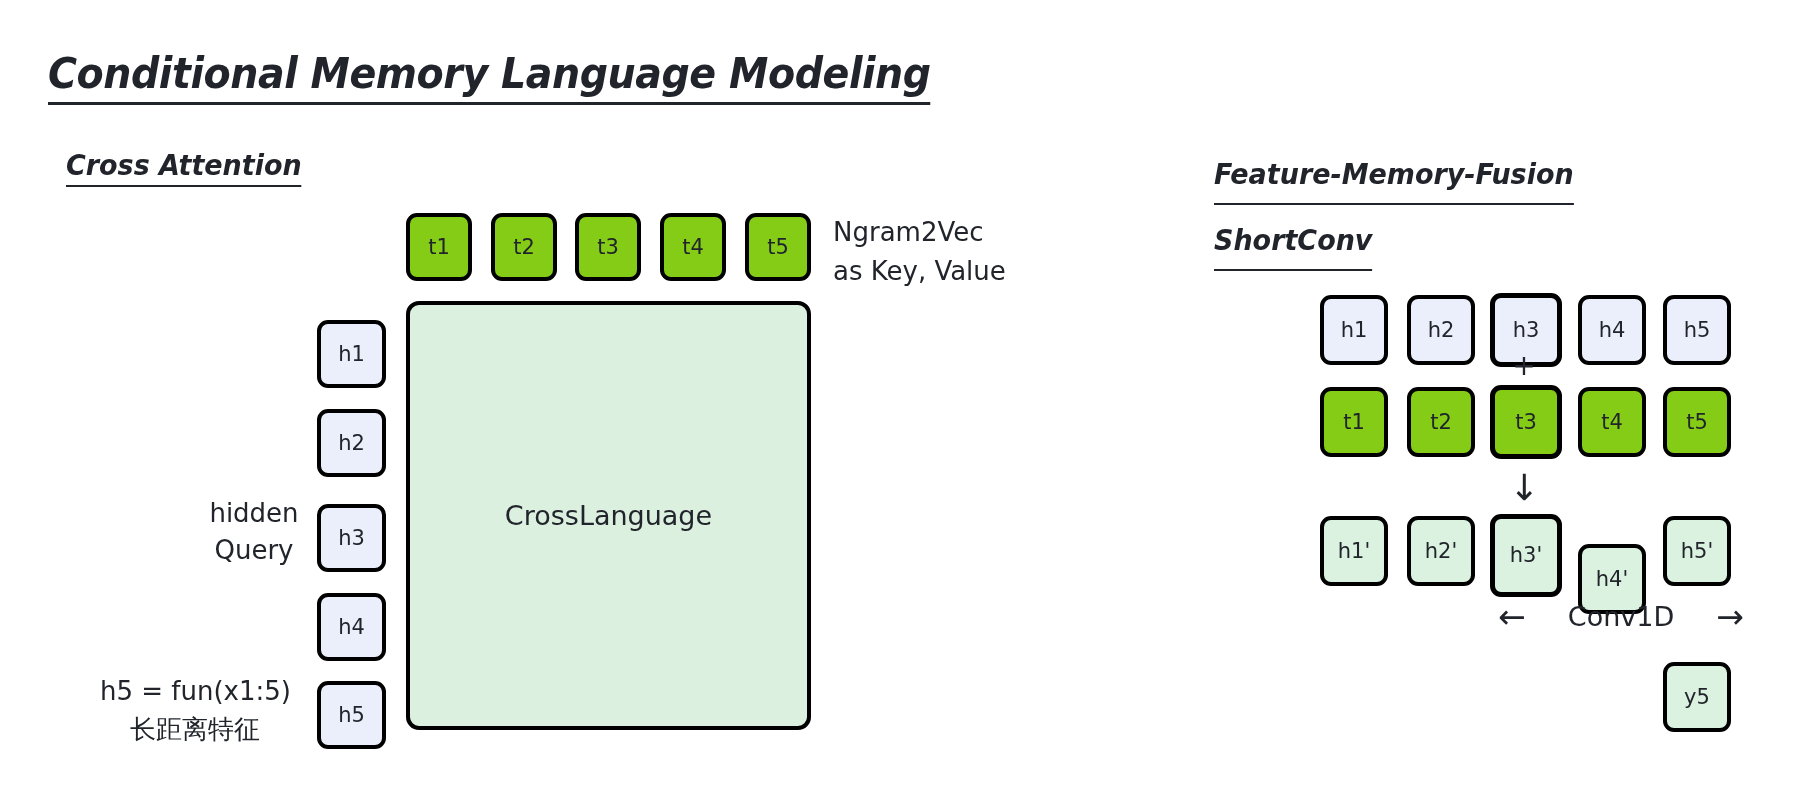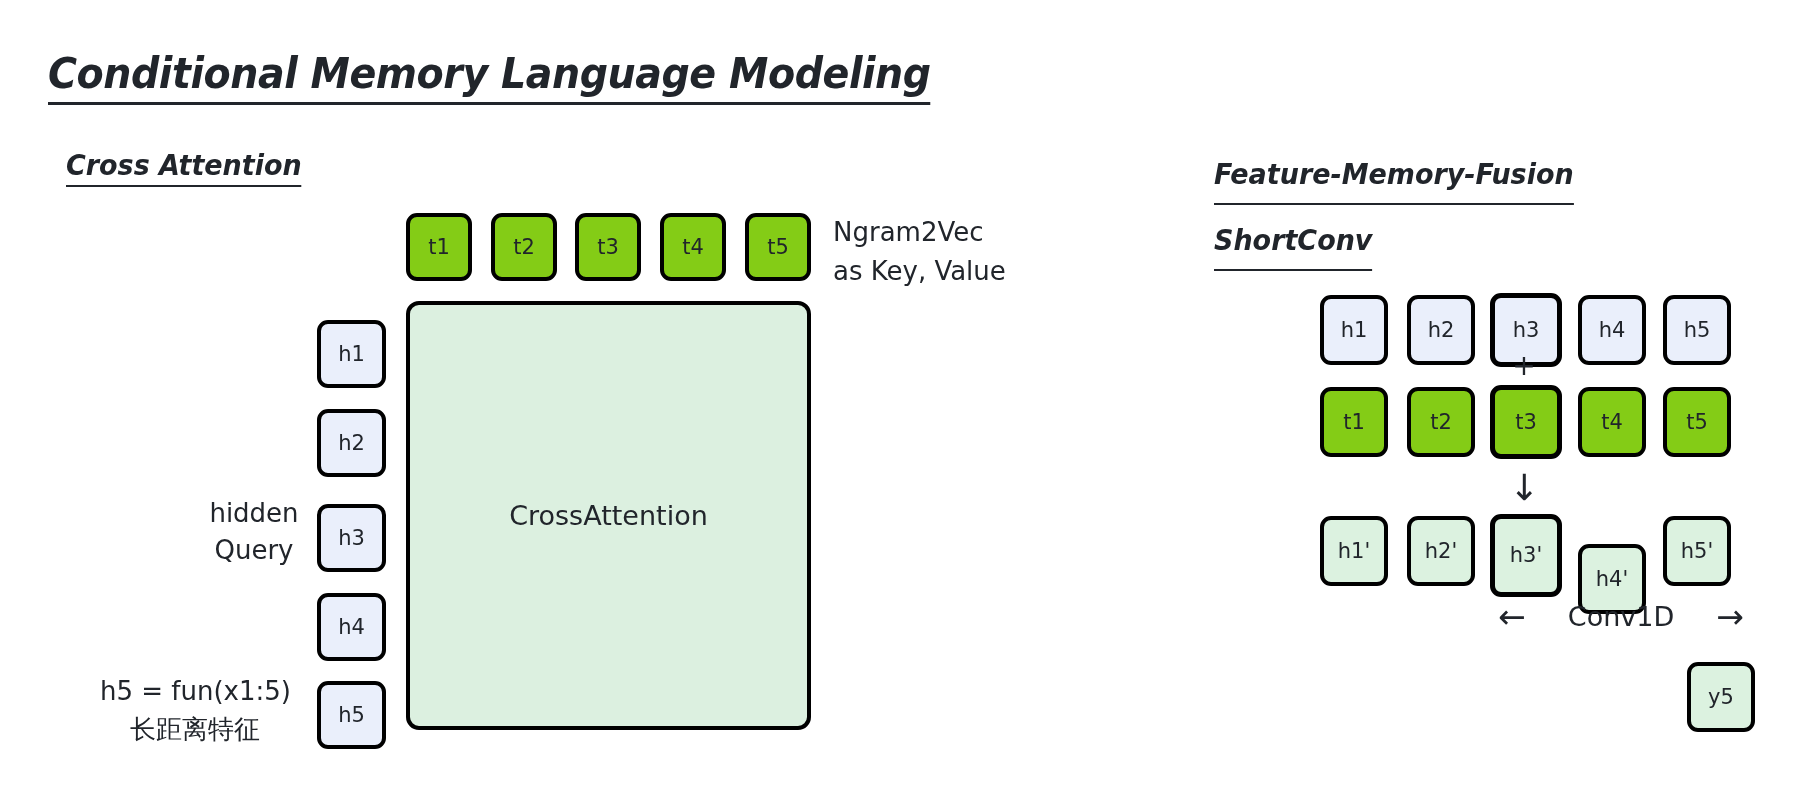--- a/index.html
+++ b/index.html
@@ -195,21 +195,21 @@
   <div>Query</div>
 </div>
 
 <div class="plain-label" id="h5-formula-label">
   <div>h5 = fun(x1:5)</div>
   <div>长距离特征</div>
 </div>
 
 <div id="cross-attention-box">
   <div>Cross</div>
-  <div>Attention</div>
+  <div>Language</div>
 </div>
 
 <div class="h-sub" id="fmf-heading">
   <span class="ul">Feature-Memory-Fusion</span>
   <span class="ul">ShortConv</span>
 </div>
 
 <div class="node fill-blue" style="left:1320px; top:275px; width:68px; height:70px;">
     <span>h1</span>
   </div>
@@ -261,15 +261,15 @@
 <div class="node fill-green" style="left:1663px; top:516px; width:68px; height:70px;">
     <span>h5'</span>
   </div>
 
 <div id="conv1d-row">
   <span class="arrow-mark">←</span>
   <span>Conv1D</span>
   <span class="arrow-mark">→</span>
 </div>
 
-<div class="node fill-green" style="left:1663px; top:662px; width:68px; height:70px;margin-left:24px;">
+<div class="node fill-green" style="left:1663px; top:662px; width:68px; height:70px;">
     <span>y5</span>
   </div>
 
 </body></html>

